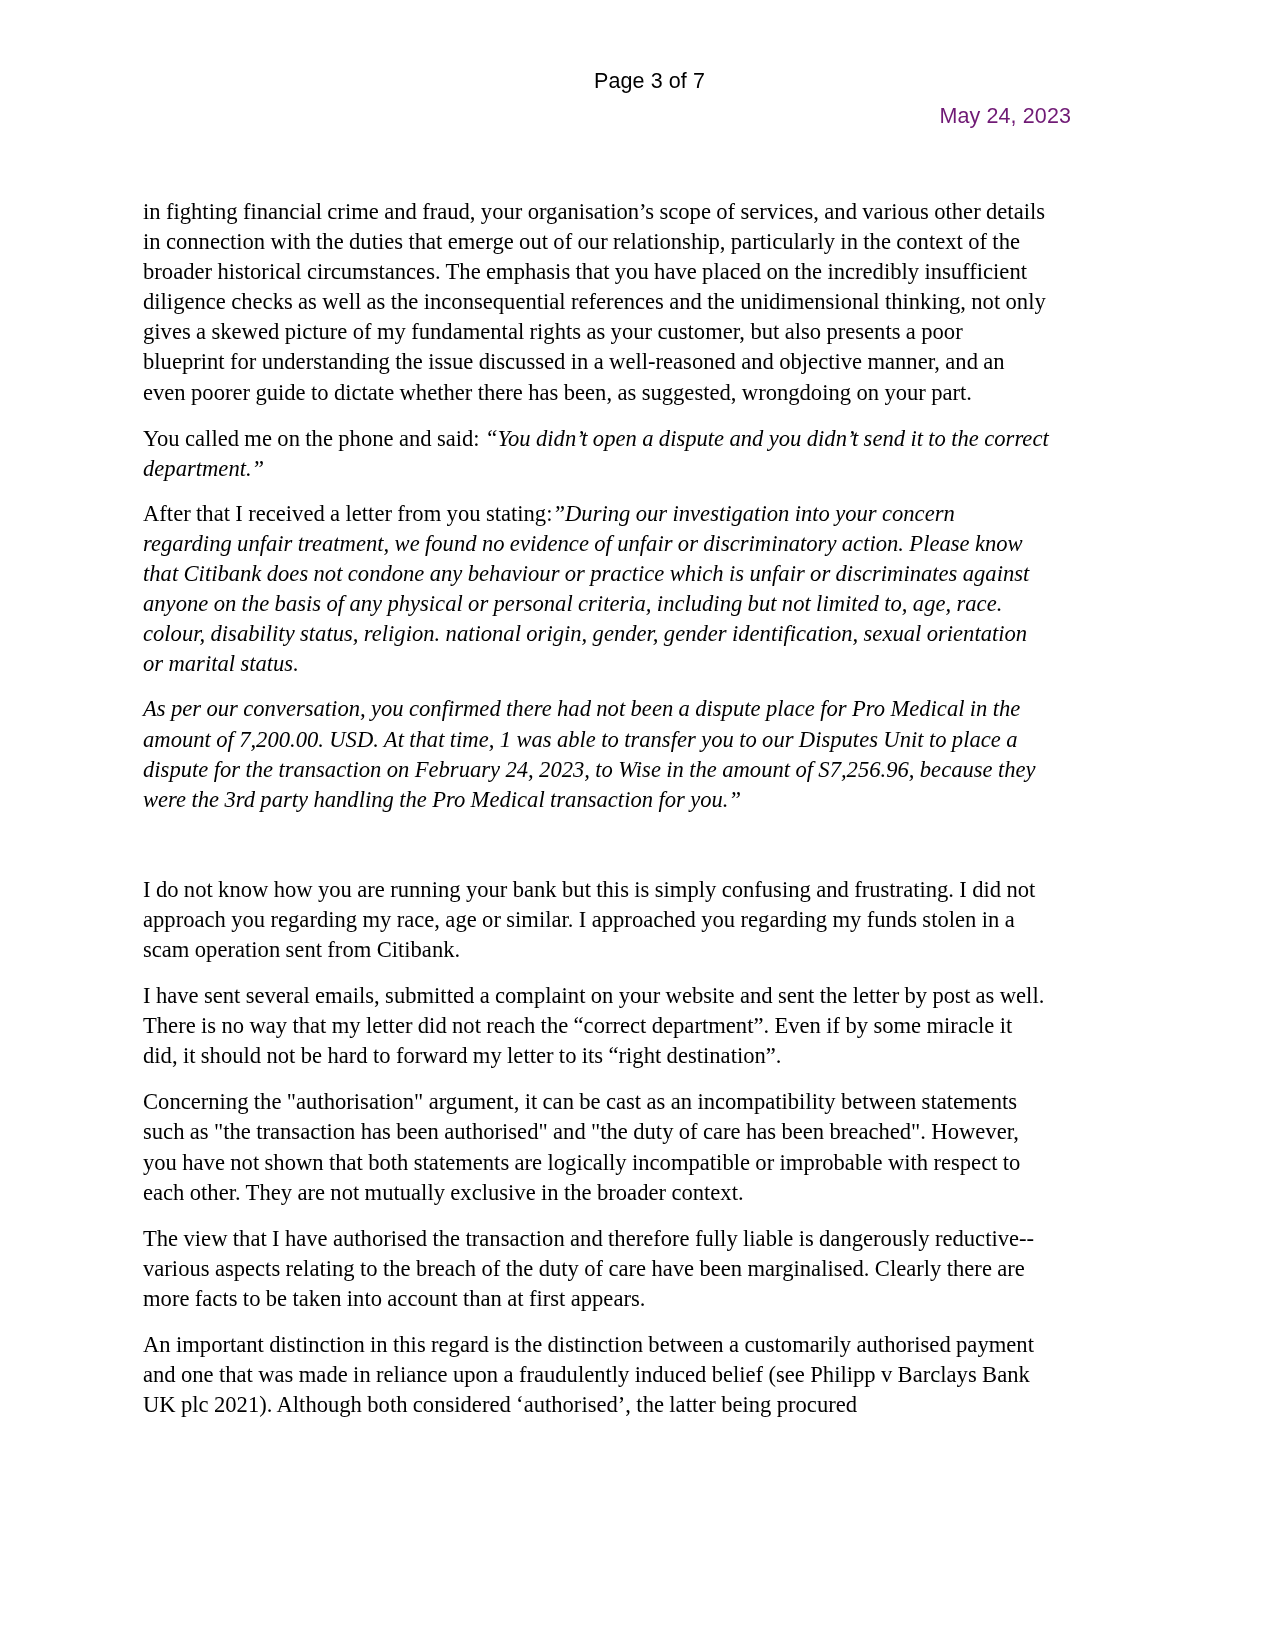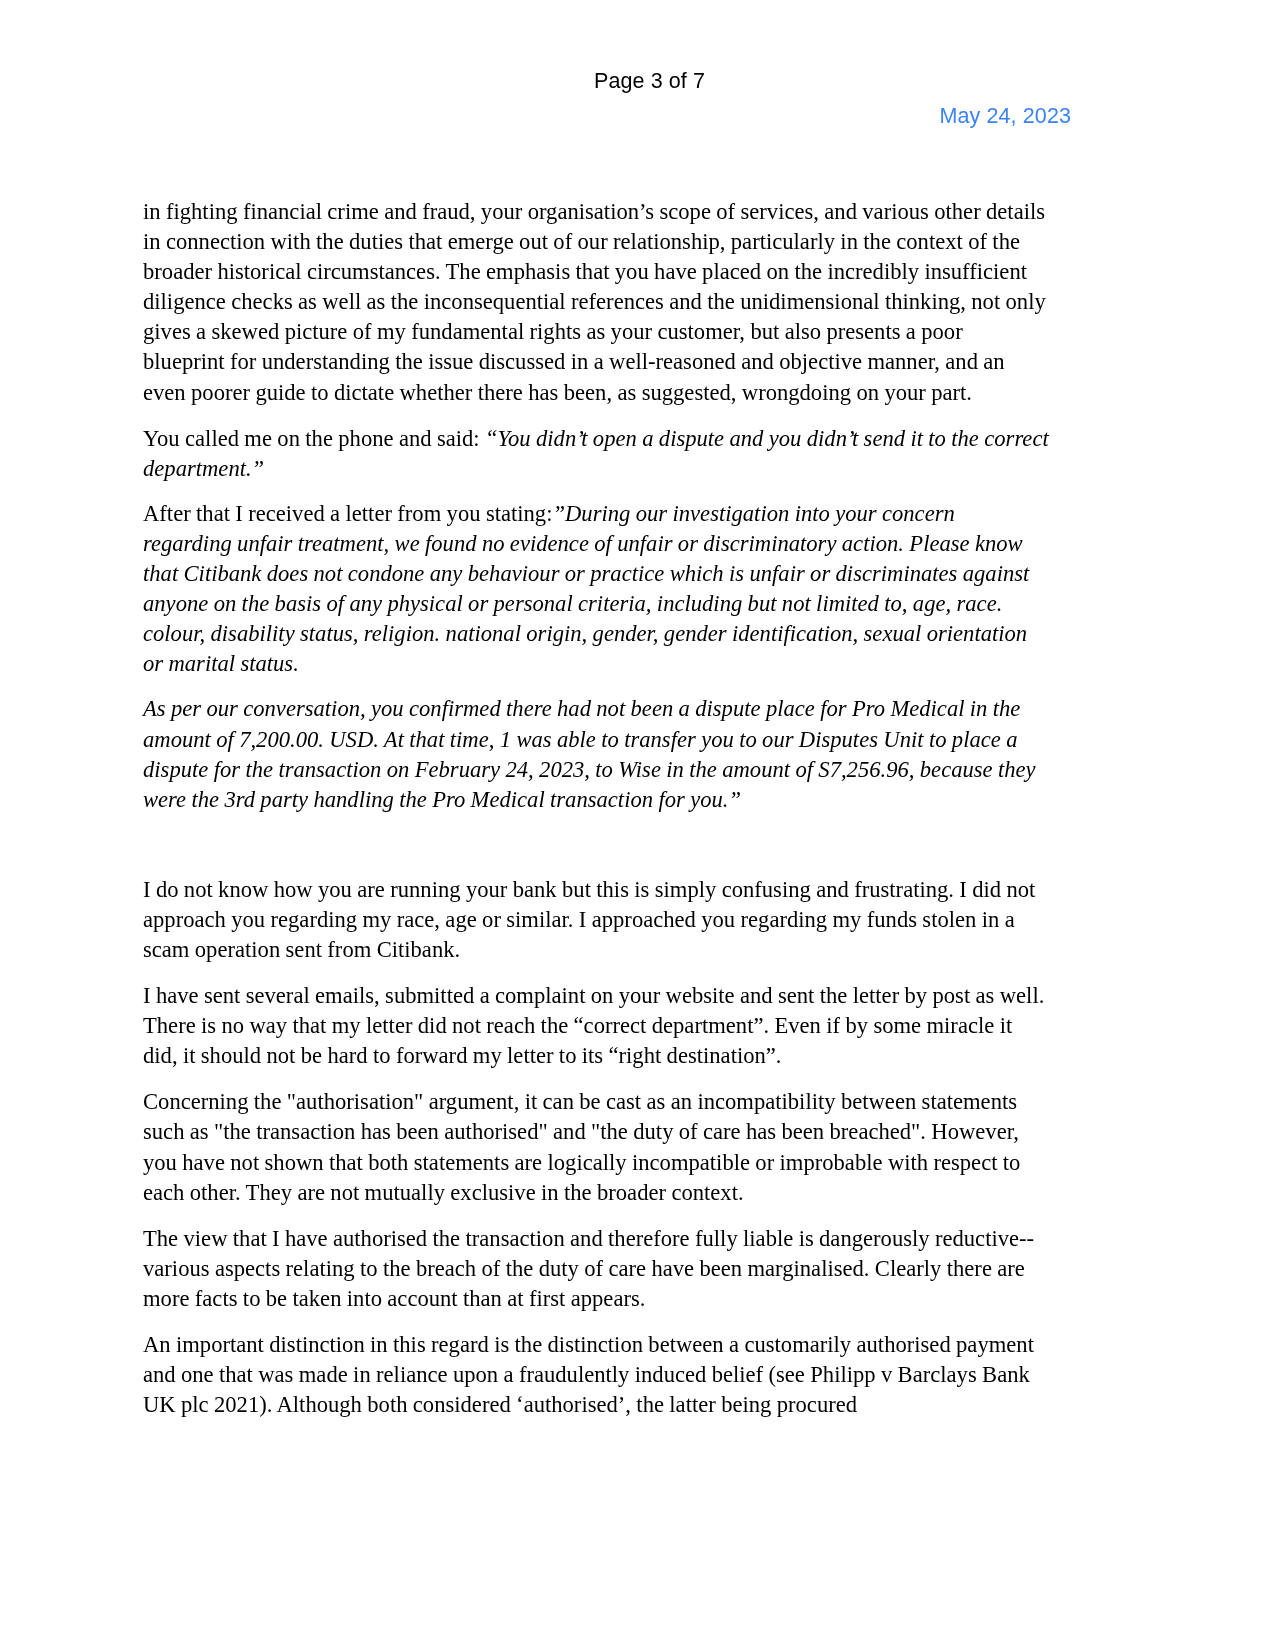--- a/index.html
+++ b/index.html
@@ -38,21 +38,21 @@
   }
 
   .doc-date {
     position: absolute;
     left: 0;
     top: 104px;
     width: 1071px;
     text-align: right;
     font-family: "Liberation Sans", sans-serif;
     font-size: 21.5px;
-    color: #3b82f6;
+    color: #701a75;
     letter-spacing: 0.1px;
   }
 
   
   .body-block {
     position: absolute;
     left: 143px;
     top: 196px;
     width: 929px;
   }

